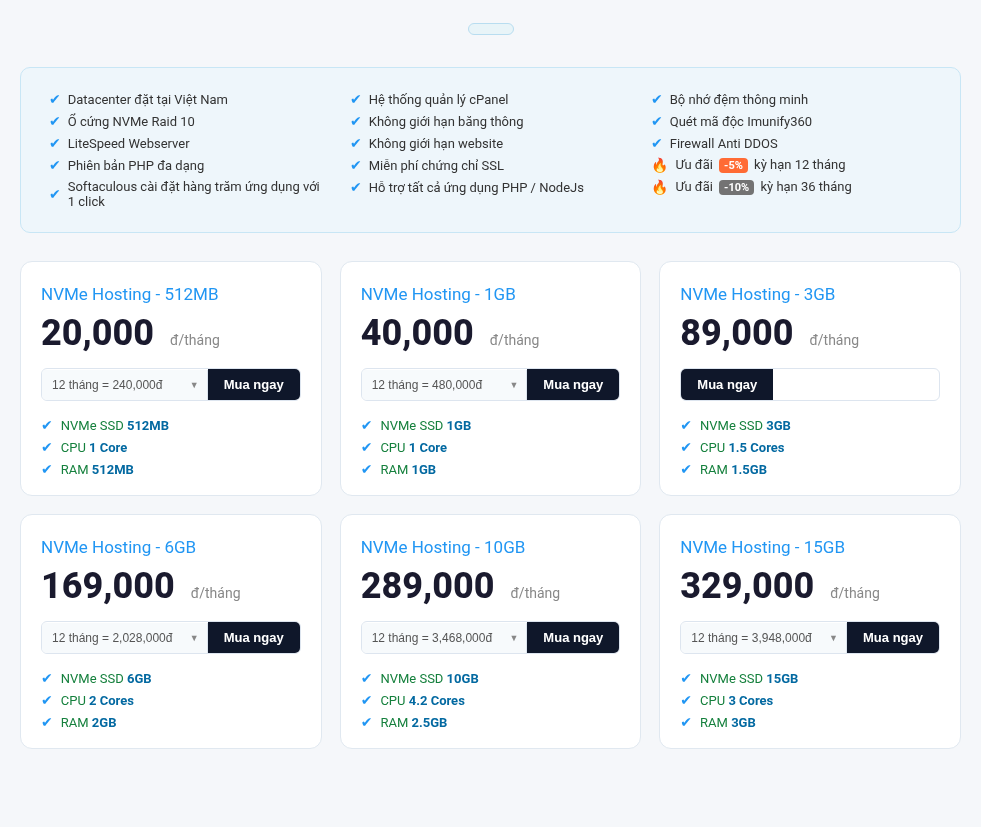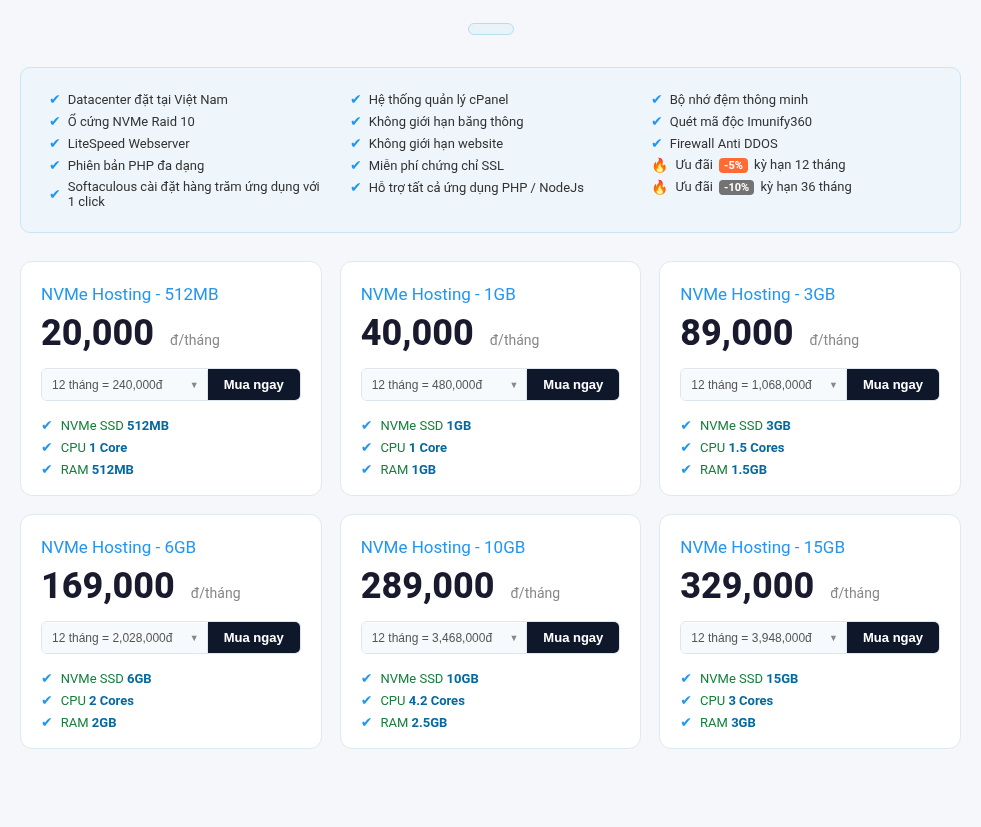--- a/index.html
+++ b/index.html
@@ -341,25 +341,20 @@
       </div>
     </div>
 
     <div class="plan-card">
       <div class="plan-name">NVMe Hosting - 3GB</div>
       <div class="plan-price-row">
         <span class="plan-price">89,000</span>
         <span class="plan-price-unit">đ/tháng</span>
       </div>
       <div class="plan-buy-row">
-        <div class="select-wrapper">
-          <select class="plan-period-select">
-            <option>12 tháng = 1,068,000đ</option>
-          </select>
-        </div>
         <button class="buy-btn">Mua ngay</button>
       </div>
       <div class="plan-specs">
 
           <div class="spec-item">
             <span class="spec-icon">✔</span>
             <span><span class="spec-label">NVMe SSD </span><span class="spec-value">3GB</span></span>
           </div>
 
           <div class="spec-item">

